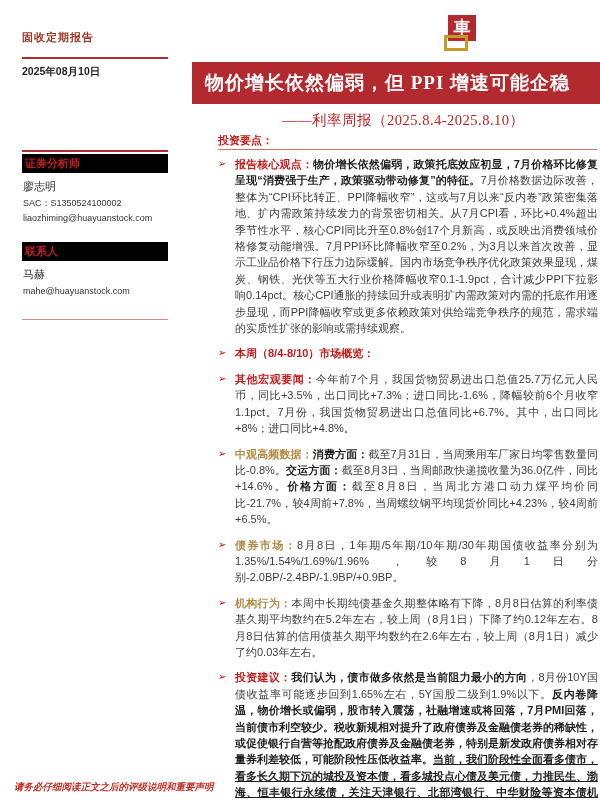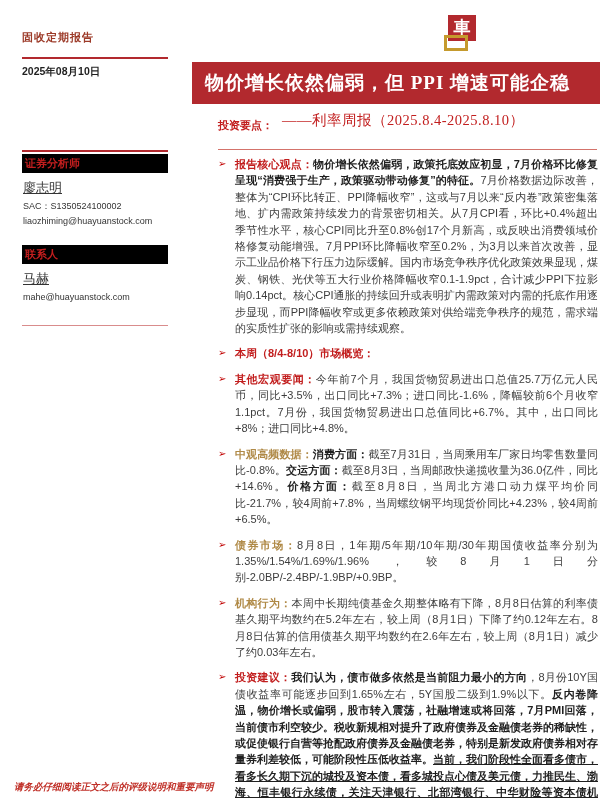--- a/index.html
+++ b/index.html
@@ -16,28 +16,28 @@
   .seal-red{position:absolute;left:4px;top:0;width:28px;height:26px;background:#b2292e;color:#fff;
     font-size:17px;line-height:26px;text-align:center;font-weight:bold;font-family:"Liberation Serif",serif;}
   .seal-gold{position:absolute;left:0;top:20px;width:24px;height:16px;border:3px solid #c59a2d;box-sizing:border-box;}
   .brand-cn{font-size:21px;font-weight:bold;color:#141414;font-family:"Liberation Serif","DejaVu Serif",serif;letter-spacing:3px;line-height:24px;}
   .brand-en{font-size:6.5px;color:#6b5b4a;letter-spacing:1.6px;margin-top:1px;}
 
   .banner{position:absolute;left:192px;top:62px;width:420px;height:42px;background:#b2292e;}
   .banner-title{color:#ffffff;font-size:19px;font-weight:bold;line-height:42px;padding-left:13px;letter-spacing:1px;white-space:nowrap;font-family:"Liberation Serif","DejaVu Serif",serif;}
   .subtitle{position:absolute;left:234px;top:111px;color:#c21e1e;font-size:14.5px;font-family:"Liberation Serif","DejaVu Serif",serif;letter-spacing:0.5px;margin-left:48px;}
 
-  .section-label{position:absolute;left:218px;top:118px;color:#c21e1e;font-size:11px;font-weight:bold;}
+  .section-label{position:absolute;left:218px;top:133px;color:#c21e1e;font-size:11px;font-weight:bold;}
   .section-rule{position:absolute;left:218px;top:149px;width:379px;height:1px;background:#d4736b;}
 
   
   .sidebar{position:absolute;left:22px;top:150px;width:146px;}
   .sidebar-top-rule{width:146px;height:1.5px;background:#b2292e;}
   .sb-header{background:#000000;color:#c21e1e;font-weight:bold;font-size:11px;padding:2px 3px;margin-top:2px;font-family:"Liberation Serif","DejaVu Serif",serif;}
-  .sb-name{font-size:13px;color:#333;margin:6px 0 2px 1px;font-family:"Liberation Serif","DejaVu Serif",serif;text-decoration:underline;}
+  .sb-name{font-size:11px;color:#333;margin:6px 0 2px 1px;font-family:"Liberation Serif","DejaVu Serif",serif;}
   .sb-line{font-size:9px;color:#333;margin:3px 0 0 1px;word-break:break-all;line-height:12px;}
   .sb-block{margin-bottom:18px;}
   .sidebar-bottom-rule{width:146px;height:1px;background:#d98c8c;margin-top:22px;}
 
   
   .main-col{position:absolute;left:218px;top:156px;width:380px;}
   ul.bullets{list-style:none;margin:0;padding:0;}
   li.bullet{position:relative;padding-left:17px;margin-bottom:9px;font-size:11px;line-height:16.4px;text-align:justify;color:#3c3c3c;}
   .arrow{position:absolute;left:0;top:0;color:#c00000;font-size:10px;}
   .run-red-bold{color:#c21e1e;font-weight:bold;}

